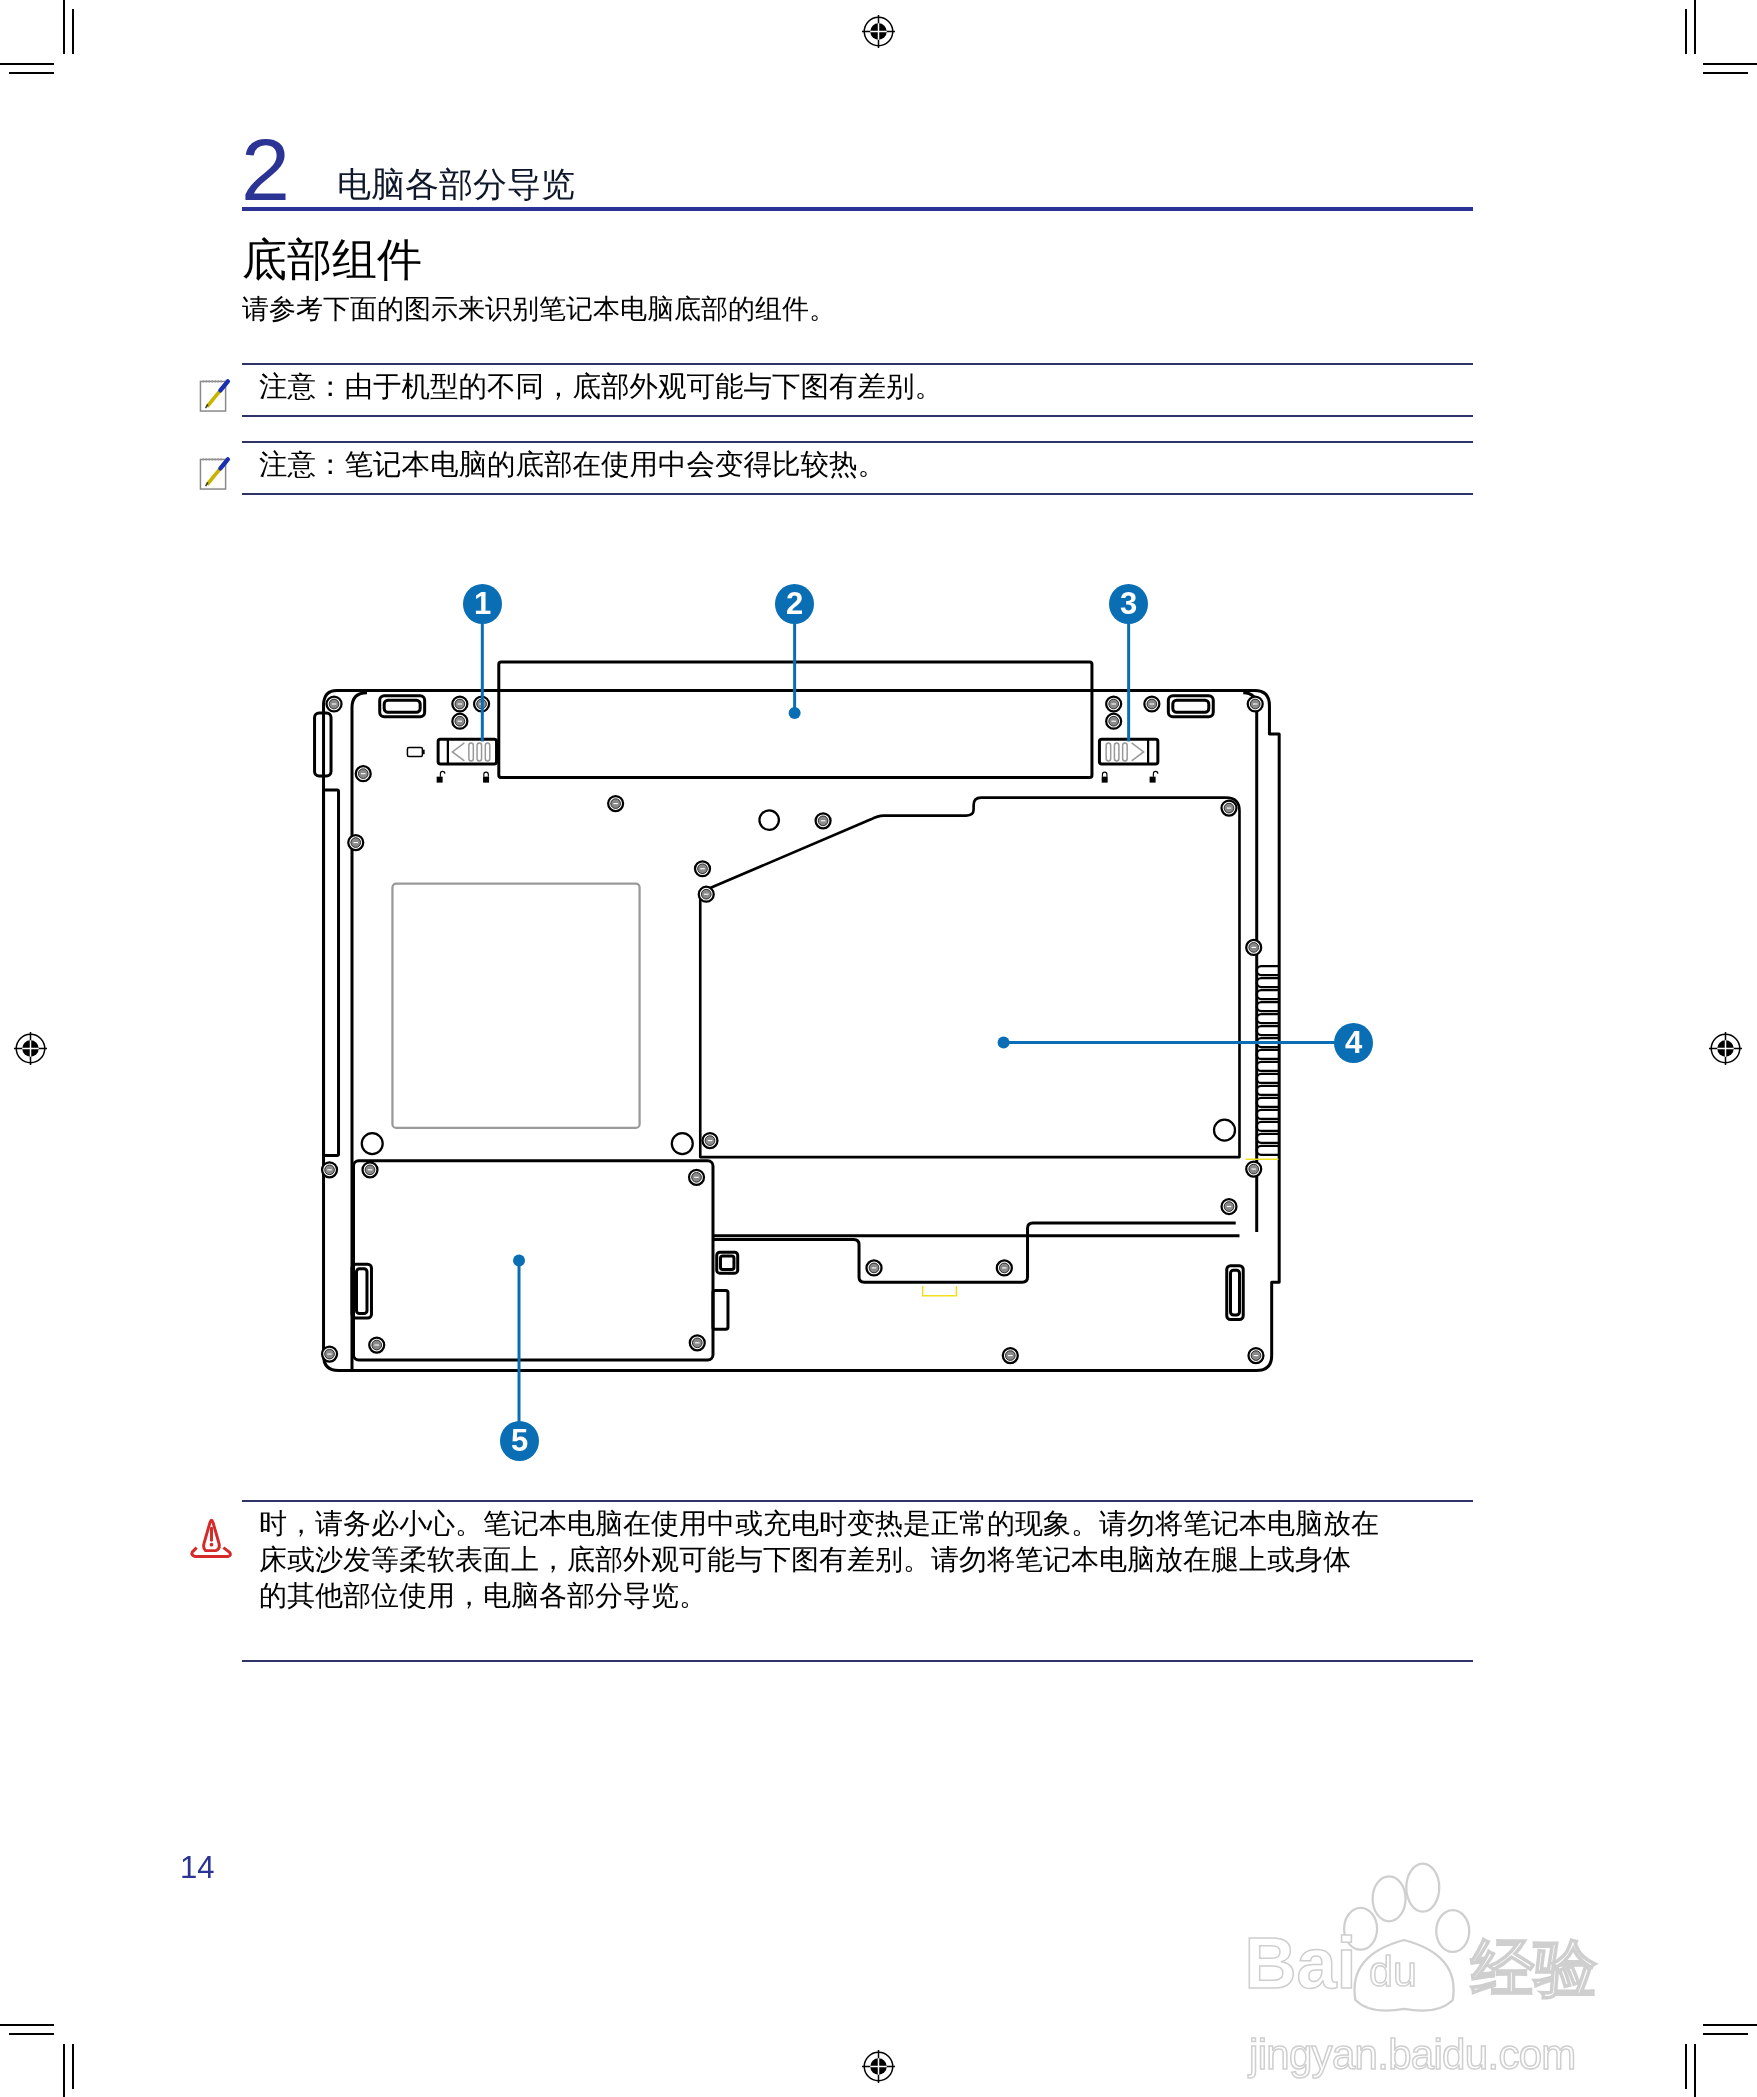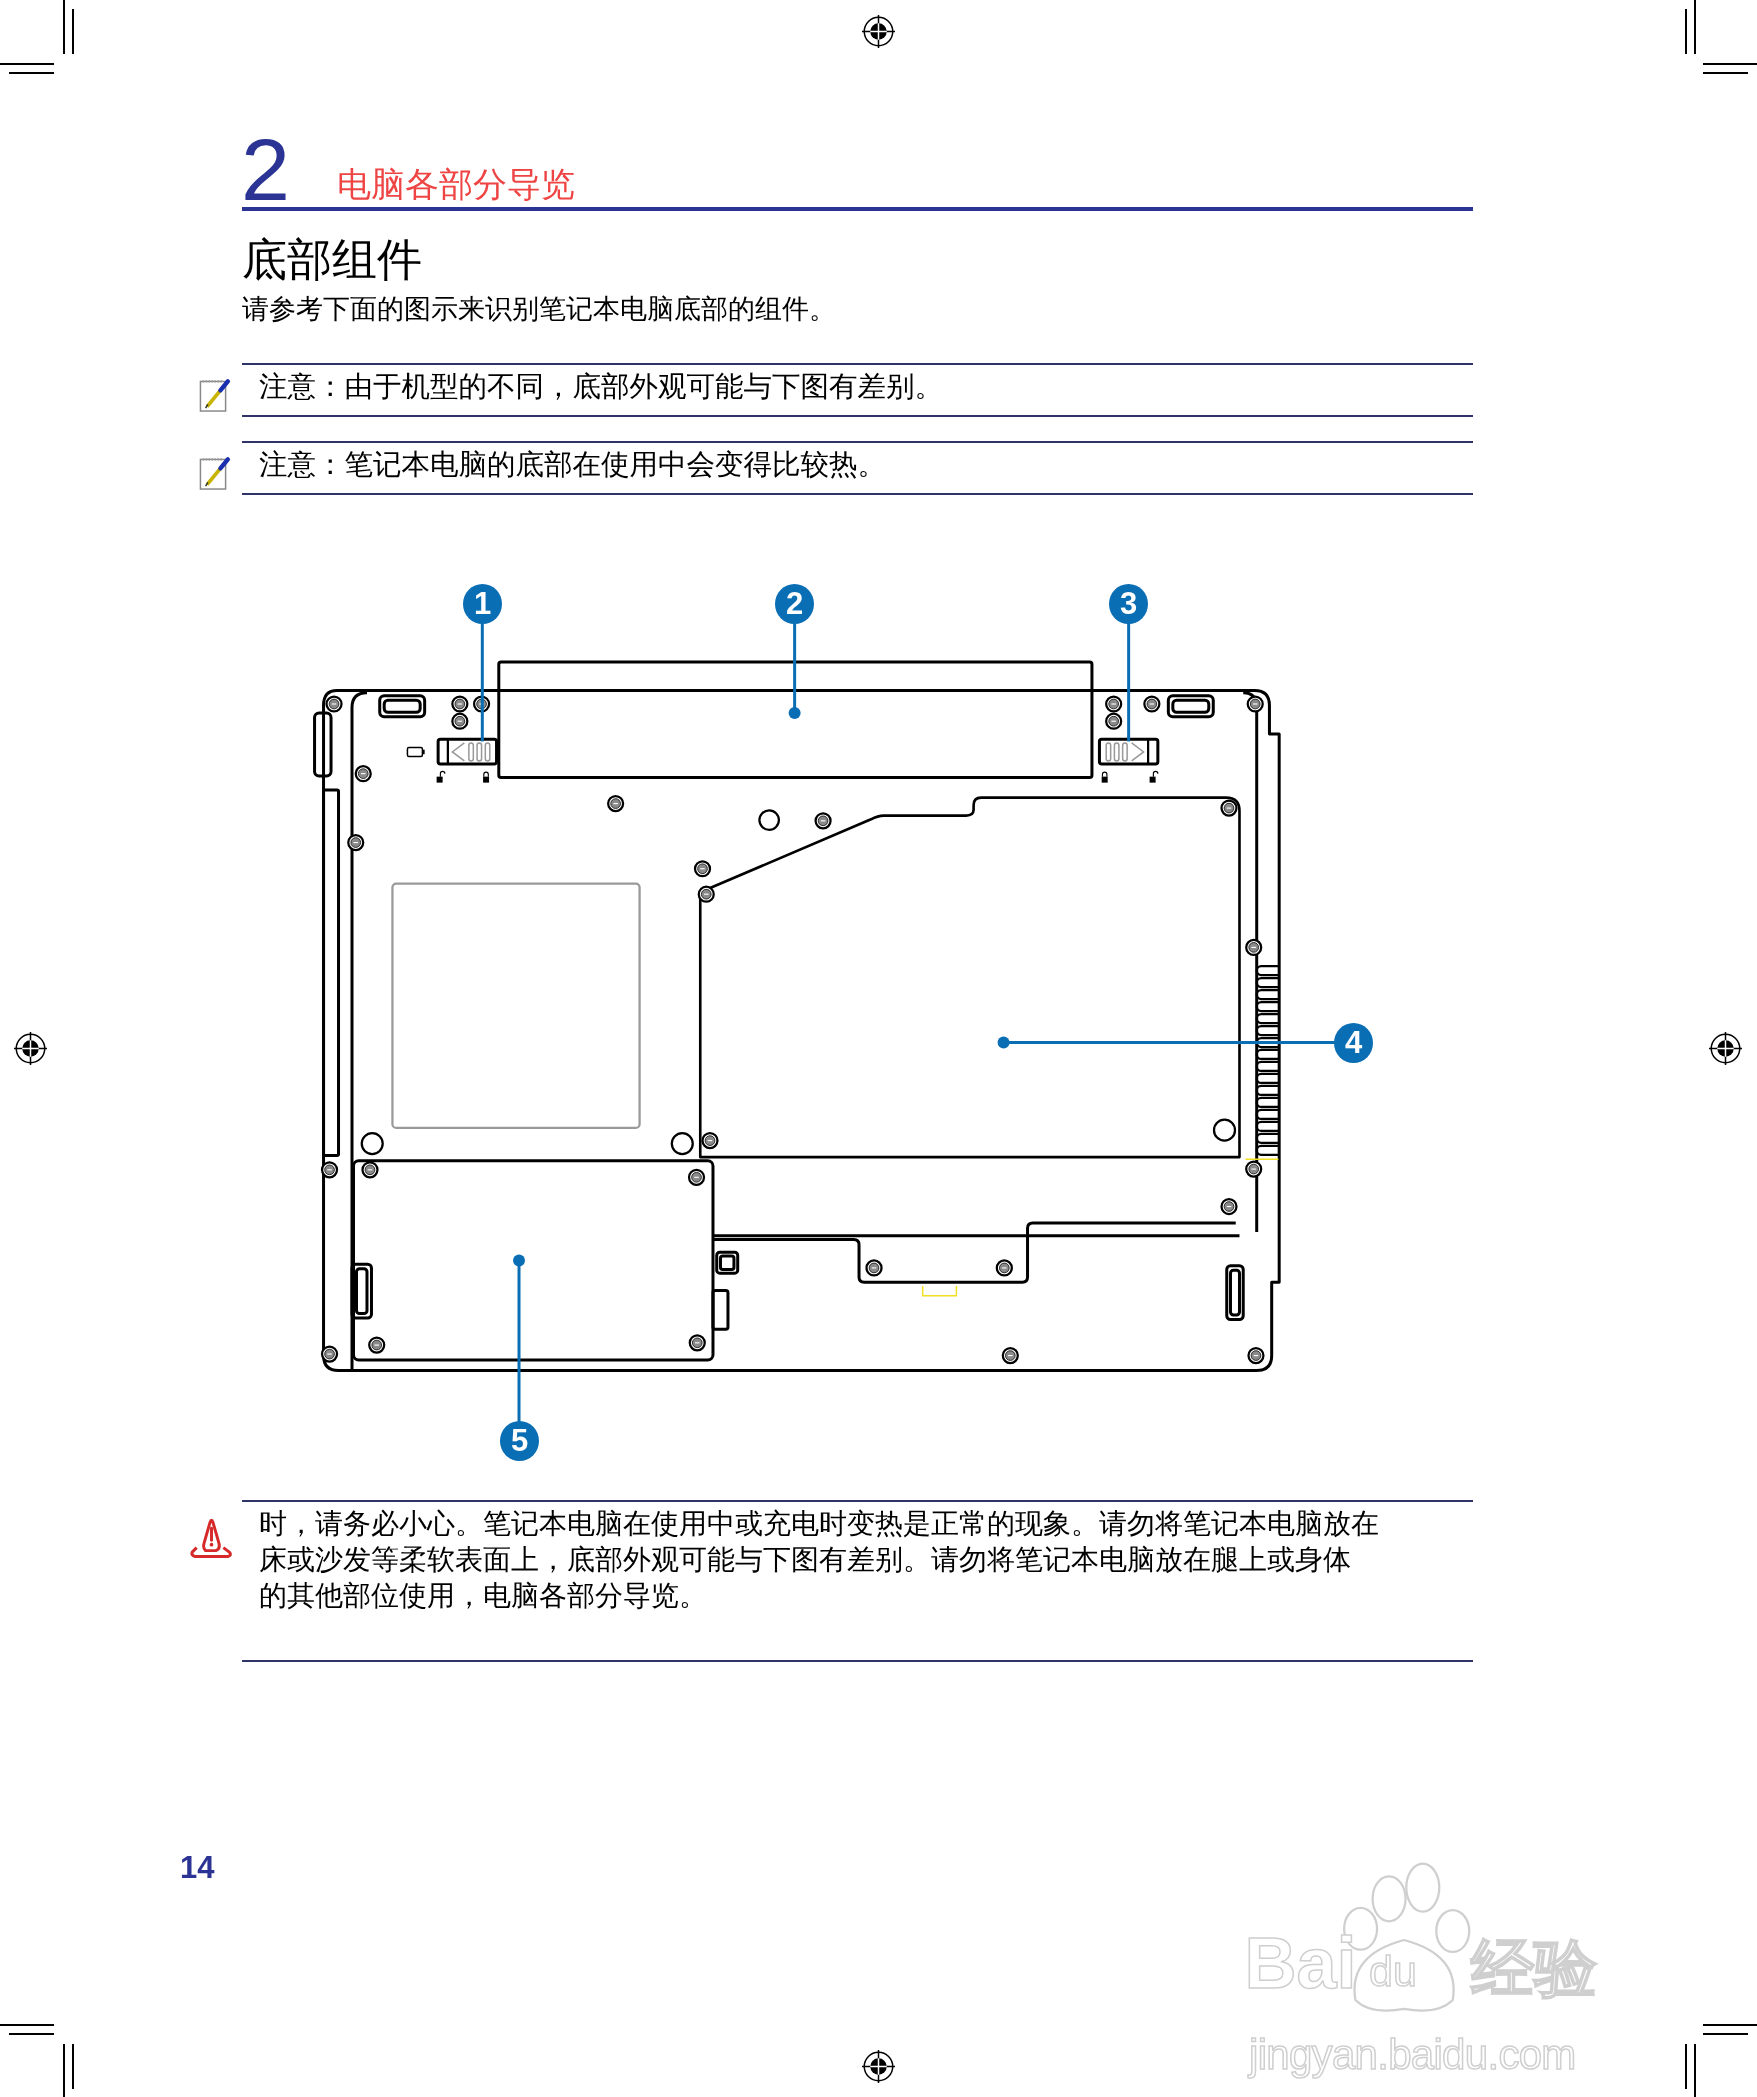--- a/index.html
+++ b/index.html
@@ -2,30 +2,30 @@
 <html style="font-size:12px"><head>
   <meta charset="utf-8">
   <style>
     html, body { margin: 0; padding: 0; background: #ffffff; }
     body { width: 1757px; height: 2097px; position: relative; overflow: hidden;
            font-family: "DejaVu Sans", "Liberation Sans", sans-serif; color: #111; }
     .abs { position: absolute; }
     .crop { position: absolute; background: #000; }
     .reg { position: absolute; width: 33px; height: 33px; }
     .chapter-num { left: 241px; top: 126px; font-family: "Liberation Sans", sans-serif; font-size: 88px; line-height: 88px; color: #2b3494; font-weight: normal; }
-    .chapter-title { left: 337px; top: 163px; font-size: 34px; line-height: 42px; color: #ef4444; }
+    .chapter-title { left: 337px; top: 163px; font-size: 34px; line-height: 42px; color: #0f172a; }
     .chapter-rule { left: 242px; top: 207px; width: 1231px; height: 3.7px; background: #2b3494; }
     .section-title { left: 242px; top: 234px; font-size: 45px; line-height: 52px; color: #000; }
     .section-sub { left: 242px; top: 292px; font-size: 27px; line-height: 34px; color: #000; }
     .rule { position: absolute; left: 242px; width: 1231px; height: 2.2px; background: #2f3468; }
     .note-text { left: 259px; font-size: 28.5px; line-height: 36px; color: #000; }
     .note-icon { position: absolute; width: 33px; height: 37px; }
     .warn-text { left: 259px; top: 1506px; width: 1206px; font-size: 28px; line-height: 36px; color: #000; }
     .warn-text p { margin: 0; white-space: nowrap; }
-    .page-num { left: 180px; top: 1850px; font-family: "Liberation Sans", sans-serif; font-weight: bold; font-size: 31px; color: #2b3494; }
+    .page-num { left: 180px; top: 1850px; font-family: "Liberation Sans", sans-serif; font-weight: normal; font-size: 31px; color: #2b3494; }
     .watermark { left: 1243px; top: 1835px; width: 427px; height: 225px; }
     .diagram { position: absolute; left: 0; top: 0; width: 1757px; height: 2097px; pointer-events: none; }
   </style>
 </head>
 <body>
 
 <div>
   <div class="crop" style="left:63px;top:0;width:1.5px;height:54px;"></div>
   <div class="crop" style="left:72px;top:9px;width:1.5px;height:45px;"></div>
   <div class="crop" style="left:0;top:63px;width:54px;height:1.5px;"></div>

